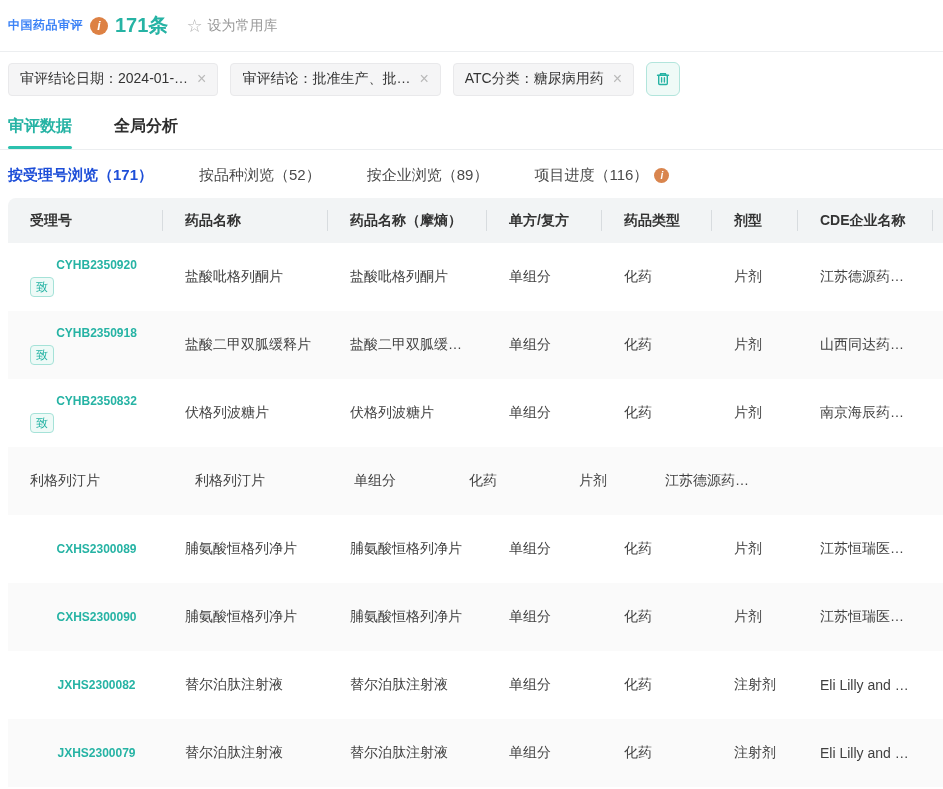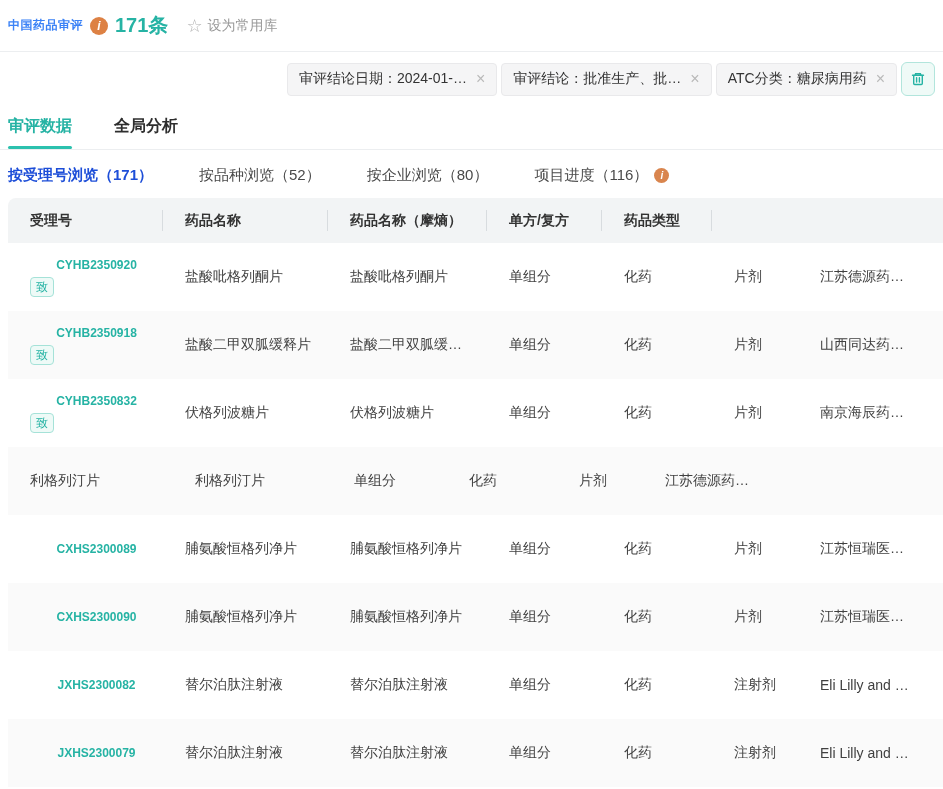--- a/index.html
+++ b/index.html
@@ -16,21 +16,21 @@
   .info-badge {
     width: 18px; height: 18px; border-radius: 50%; background: #dd8144; color: #fff;
     font-size: 12px; font-weight: 700; font-style: italic;
     display: inline-flex; align-items: center; justify-content: center; margin-left: 7px; flex: none;
   }
   .count { color: #26b3a4; font-weight: 700; font-size: 20px; margin-left: 7px; }
   .fav { display: inline-flex; align-items: center; gap: 5px; color: #999; font-size: 14px; margin-left: 18px; cursor: pointer; }
   .star { font-size: 18px; color: #b3b3b3; line-height: 1; }
 
   
-  .filter-bar { display: flex; align-items: center; gap: 4px; padding: 10px 8px 9px; justify-content: flex-end; }
+  .filter-bar { display: flex; align-items: center; gap: 12px; padding: 10px 8px 9px; }
   .chip {
     display: inline-flex; align-items: center; height: 33px; padding: 0 11px;
     background: #f5f5f6; border: 1px solid #e9e9eb; border-radius: 4px;
     font-size: 14px; color: #333; white-space: nowrap;
   }
   .chip-x { margin-left: 9px; color: #b9b9b9; font-size: 16px; line-height: 1; cursor: pointer; }
   .trash-btn {
     width: 34px; height: 34px; border-radius: 6px; background: #effaf7;
     border: 1px solid #b2e5dc; display: flex; align-items: center; justify-content: center;
     cursor: pointer; padding: 0;
@@ -107,34 +107,36 @@
 </div>
 
 <nav class="tabs">
   <div class="tab active">审评数据</div>
   <div class="tab">全局分析</div>
 </nav>
 
 <nav class="subtabs">
   <span class="subtab active">按受理号浏览（171）</span>
   <span class="subtab">按品种浏览（52）</span>
-  <span class="subtab">按企业浏览（80）</span>
+  <span class="subtab">按企业浏览（89）</span>
   <span class="subtab">
     <span>项目进度（116）</span>
     <span class="info-badge">i</span>
   </span>
 </nav>
 
 <div class="table-wrap">
   <div class="thead">
     <div class="th c1">受理号</div>
     <div class="th c2">药品名称</div>
     <div class="th c3">药品名称（摩熵）</div>
     <div class="th c4">单方/复方</div>
     <div class="th c5">药品类型</div>
+    <div class="th c6">剂型</div>
+    <div class="th c7">CDE企业名称</div>
     <div class="th c8 no-div"></div>
   </div>
   <div class="tbody">
   <div class="trow">
     <div class="cell c1">
       <div class="acc-no">CYHB2350920</div>
       <span class="badge badge-teal">致</span>
     </div>
     <div class="cell c2">盐酸吡格列酮片</div>
     <div class="cell c3">盐酸吡格列酮片</div>

